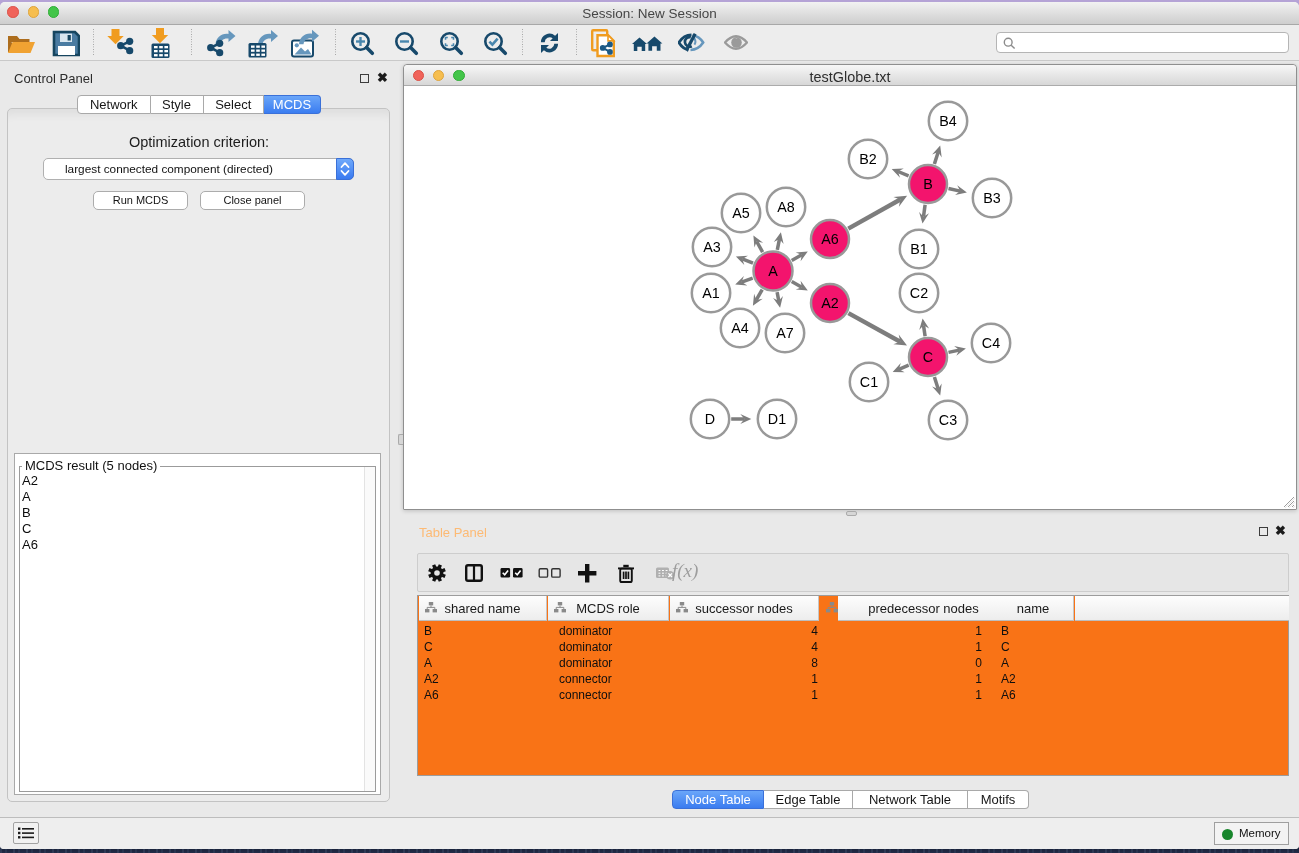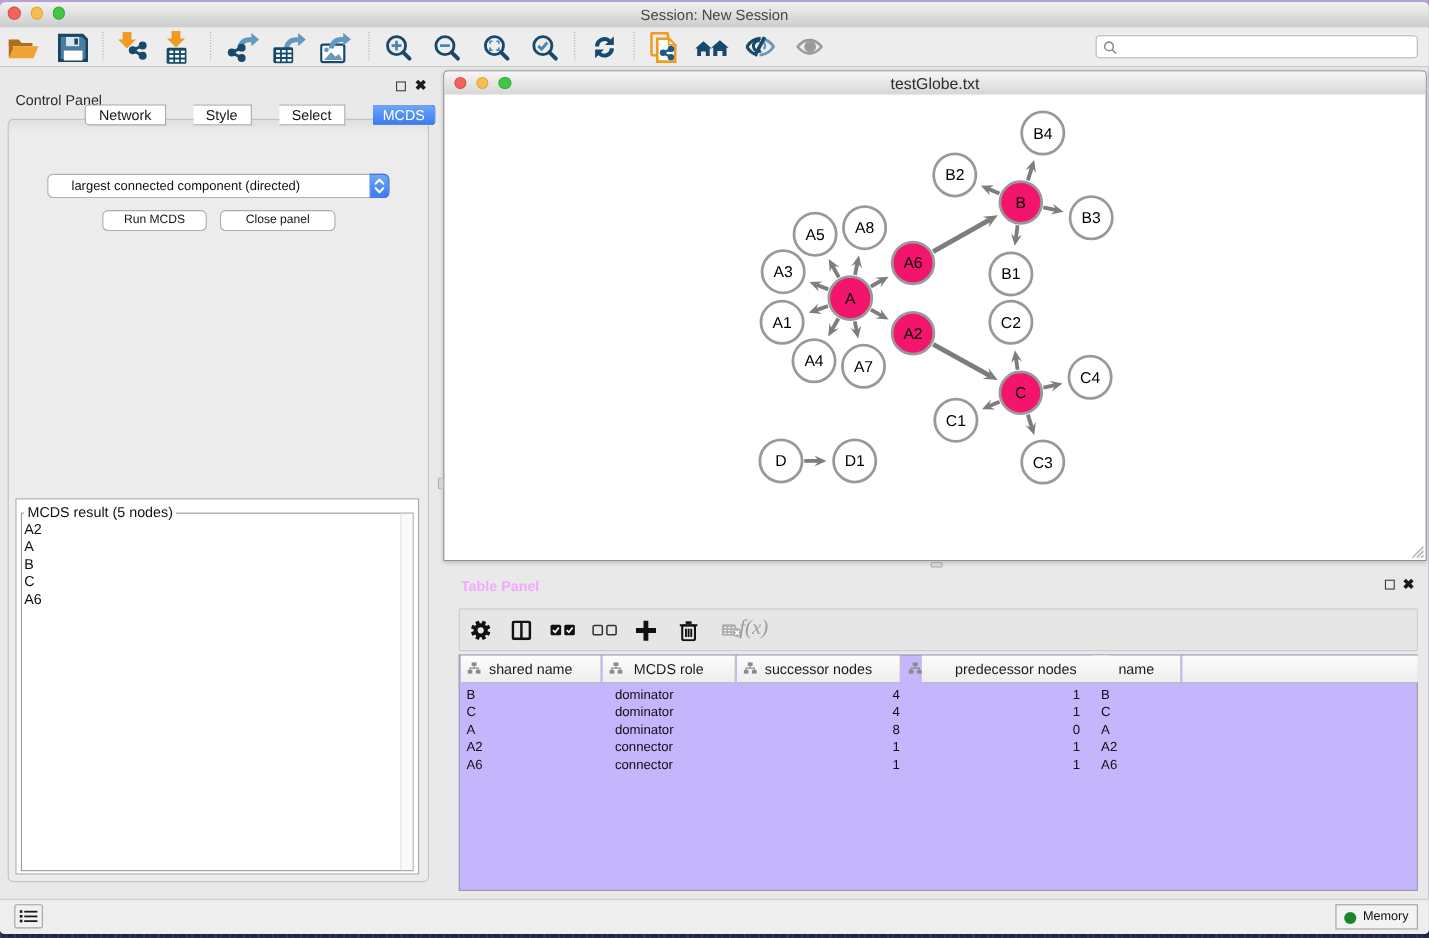--- a/index.html
+++ b/index.html
@@ -30,27 +30,27 @@
     font-size:13.5px; color:#464646; }
   
   #toolbar { left:0; top:25px; width:1299px; height:36px; background:#ededed;
     border-bottom:1px solid #c9c9c9; }
   .tsep { top:29px; width:1px; height:27px;
     background-image:linear-gradient(#9f9f9f 1px, rgba(0,0,0,0) 1px);
     background-size:1px 2.5px; }
   #searchbox { left:996px; top:32px; width:293px; height:21px; background:#fff;
     border:1px solid #b5b5b5; border-radius:4px; }
   
-  #cp-title { left:14px; top:71px; font-size:13px; color:#2c2c2c;margin-top:12px; }
+  #cp-title { left:14px; top:71px; font-size:13px; color:#2c2c2c; }
   .winbtn-sq { width:9px; height:9px; border:1.5px solid #3c3c3c; }
   .winbtn-x { font-size:13px; font-weight:bold; color:#1b1b1b; }
   #cp-panel { left:7px; top:108px; width:383px; height:694px; background:#ececec;
     border:1px solid #c3c3c3; border-radius:5px;
     box-shadow: inset 0 14px 8px -8px rgba(0,0,0,.055); }
-  .seg { top:95px; height:19px; display:flex;gap:25px; }
+  .seg { top:95px; height:19px; display:flex; }
   .seg span { display:block; height:19px; line-height:18px; text-align:center;
     font-size:13px; color:#161616; background:#fff;
     border:1px solid #a9a9a9; border-left:none; }
   .seg span:first-child { border-left:1px solid #a9a9a9;
     border-radius:4px 0 0 4px; }
   .seg span:last-child { border-radius:0 4px 4px 0; }
   .seg span.sel { background:linear-gradient(#6aa6f9,#3a7cf0); color:#fff;
     border-color:#3a70d8; }
   #opt-label { left:8px; top:134px; width:382px; text-align:center;
     font-size:14.5px; color:#1d1d1d; }
@@ -86,25 +86,25 @@
   #tl-g2 { left:49px;   background:#43c549; border:1px solid #2fad36; }
   #net-title { left:0; top:3.5px; width:892px; text-align:center; font-size:14.4px;
     color:#2e2e2e; }
   #grip { right:1px; bottom:1px; width:13px; height:13px; }
   
   #split-v { left:398px; top:434px; width:5px; height:11px; background:#d6d6d6;
     border:1px solid #aaa; border-right:none; border-radius:2px 0 0 2px; }
   #split-h { left:846px; top:511px; width:11px; height:5px; background:#d6d6d6;
     border:1px solid #aaa; border-radius:2px; }
   
-  #tp-title { left:419px; top:525px; font-size:13px; color:#f0abfc;font-weight:bold; }
+  #tp-title { left:419px; top:525px; font-size:13px; color:#fdba74; }
   #tp-toolbar { left:417px; top:553px; width:872px; height:39px;
     background:#e6e6e6; border:1px solid #cdcdcd;
     border-radius:2px; }
-  #tp-table { left:417px; top:595px; width:872px; height:215px; background:#c4b5fd;
+  #tp-table { left:417px; top:595px; width:872px; height:181px; background:#f97316;
     border:1px solid #9c9c9c; }
   .th { top:0px; height:25px; background:linear-gradient(#fdfdfd,#ededed);
     border-right:1px solid #c5c5c5; border-bottom:1px solid #bdbdbd;
     font-size:13px; color:#1a1a1a; text-align:center; line-height:25px; }
   .td { font-size:12px; color:#0f0f0f; height:16px; line-height:16px; }
   .num { text-align:right; }
   
   #bot-seg { left:672px; top:790px; }
   #bot-seg span { line-height:18px; height:19px; }
   
@@ -255,20 +255,21 @@
   <div class="abs" id="cp-title">Control Panel</div>
   <div class="abs winbtn-sq" style="left:360px;top:74px"></div>
   <div class="abs winbtn-x" style="left:377px;top:70px">✖</div>
   <div class="abs" id="cp-panel"></div>
   <div class="abs seg" style="left:77px">
     <span style="width:73.5px">Network</span>
       <span style="width:53px">Style</span>
       <span style="width:60.5px">Select</span>
       <span class="sel" style="width:57px">MCDS</span>
   </div>
+  <div class="abs" id="opt-label">Optimization criterion:</div>
   <div class="abs" id="combo">largest connected component (directed)</div>
   <div class="abs" id="combo-btn">
     <svg width="16" height="20" viewBox="0 0 16 20">
         <path d="M4.5 8 L8 4.2 L11.5 8" fill="none" stroke="#fff" stroke-width="1.8" stroke-linecap="round" stroke-linejoin="round"></path>
         <path d="M4.5 12 L8 15.8 L11.5 12" fill="none" stroke="#fff" stroke-width="1.8" stroke-linecap="round" stroke-linejoin="round"></path>
       </svg>
   </div>
   <div class="abs pushbtn" style="left:93px;width:95px">Run MCDS</div>
   <div class="abs pushbtn" style="left:200px;width:105px">Close panel</div>
   <div class="abs" id="mcds-box">
@@ -497,20 +498,26 @@
       <div class="abs td" style="left:141px;top:75px;width:105px">connector</div>
       <div class="abs td num" style="left:260px;top:75px;width:140px">1</div>
       <div class="abs td num" style="left:410px;top:75px;width:154px">1</div>
       <div class="abs td" style="left:583px;top:75px;width:70px">A2</div>
       <div class="abs td" style="left:6px;top:91px;width:115px">A6</div>
       <div class="abs td" style="left:141px;top:91px;width:105px">connector</div>
       <div class="abs td num" style="left:260px;top:91px;width:140px">1</div>
       <div class="abs td num" style="left:410px;top:91px;width:154px">1</div>
       <div class="abs td" style="left:583px;top:91px;width:70px">A6</div>
     </div>
+  <div class="abs seg" id="bot-seg">
+    <span class="sel" style="width:92px">Node Table</span>
+      <span style="width:89px">Edge Table</span>
+      <span style="width:115px">Network Table</span>
+      <span style="width:61px">Motifs</span>
+  </div>
 
   <div class="abs" id="statusbar"></div>
   <div class="abs" id="list-btn">
     <svg width="24" height="20" viewBox="0 0 24 20">
         <g fill="#1a1a1a">
           <rect x="4" y="4.5" width="2.4" height="2.4"></rect>
           <rect x="8" y="5" width="12" height="1.6"></rect>
           <rect x="4" y="8.8" width="2.4" height="2.4"></rect>
           <rect x="8" y="9.3" width="12" height="1.6"></rect>
           <rect x="4" y="13.1" width="2.4" height="2.4"></rect>

